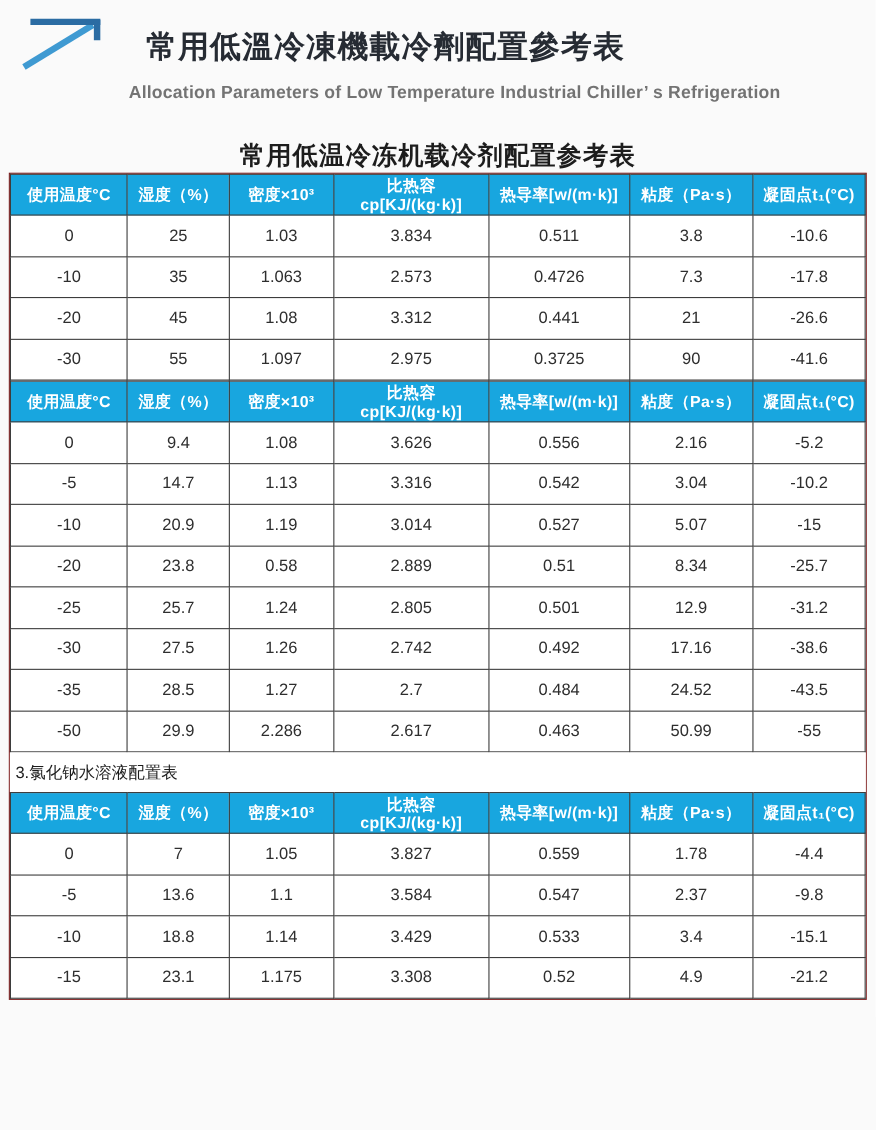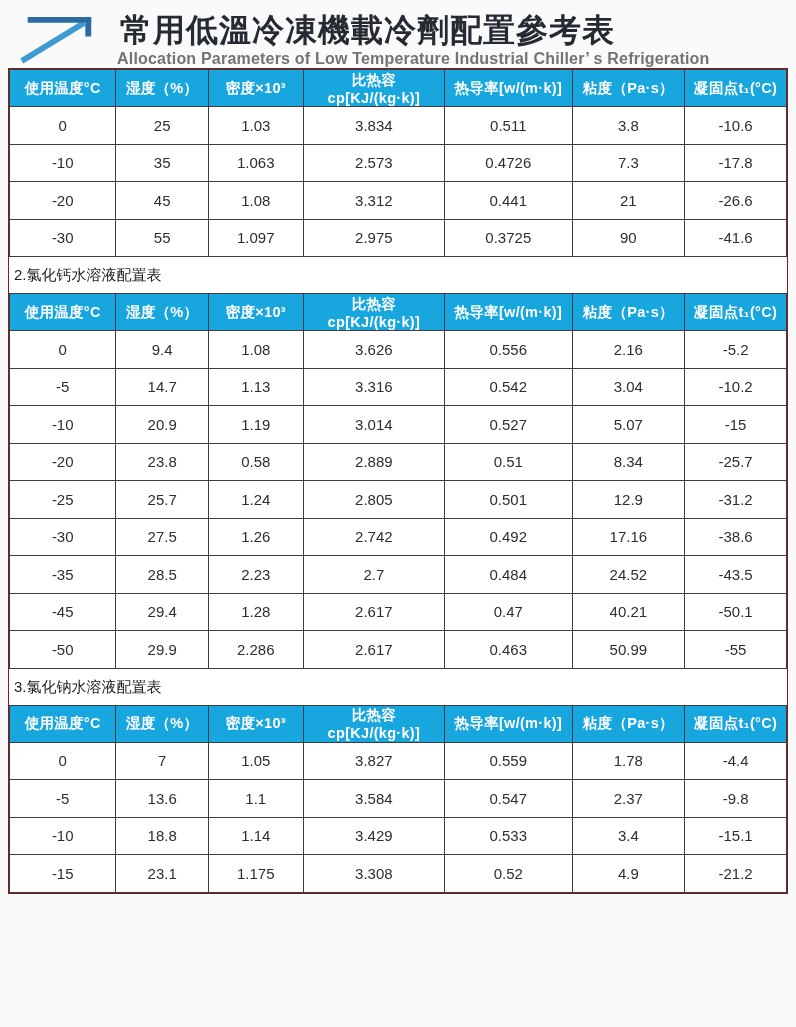--- a/index.html
+++ b/index.html
@@ -15,22 +15,22 @@
 
   
   .brand {
     display: flex;
     align-items: flex-start;
     padding: 10px 0 0 12px;
     gap: 16px;
   }
   .logo-wrap { width: 88px; height: 54px; flex: 0 0 auto; }
   .brand-text h1 {
-    margin: 4px;
-    font-size: 32px;
+    margin: 17px;
+    font-size: 28px;
     line-height: 32px;
     font-weight: bold;
     color: #262b33;
     letter-spacing: 1px;
   }
   .brand-text p {
     margin: 1px 0 0 1px;
     font-size: 16px;
     font-weight: 600;
     color: #737373;
@@ -108,20 +108,21 @@
         <line x1="16" y1="10" x2="81" y2="10" stroke="#2b6ca3" stroke-width="6"></line>
         <line x1="78" y1="8" x2="78" y2="27" stroke="#2b6ca3" stroke-width="6"></line>
       </svg>
     </span>
     <div class="brand-text">
       <h1>常用低溫冷凍機載冷劑配置參考表</h1>
       <p>Allocation Parameters of Low Temperature Industrial Chiller’ s Refrigeration</p>
     </div>
   </header>
 
+  <h2 class="main-title">常用低温冷冻机载冷剂配置参考表</h2>
 
 
   <div class="outer" id="table-block">
       <table class="data-table">
         <colgroup>
           <col style="width: 13.7%;">
           <col style="width: 11.9%;">
           <col style="width: 12.2%;">
           <col style="width: 18.2%;">
           <col style="width: 16.4%;">
@@ -171,21 +172,20 @@
             <td>-30</td>
             <td>55</td>
             <td>1.097</td>
             <td>2.975</td>
             <td>0.3725</td>
             <td>90</td>
             <td>-41.6</td>
           </tr>
         </tbody>
       </table>
-      <div class="section-title">2.氯化钙水溶液配置表</div>
       <table class="data-table">
         <colgroup>
           <col style="width: 13.7%;">
           <col style="width: 11.9%;">
           <col style="width: 12.2%;">
           <col style="width: 18.2%;">
           <col style="width: 16.4%;">
           <col style="width: 14.5%;">
           <col style="width: 13.1%;">
         </colgroup>
@@ -251,34 +251,25 @@
             <td>27.5</td>
             <td>1.26</td>
             <td>2.742</td>
             <td>0.492</td>
             <td>17.16</td>
             <td>-38.6</td>
           </tr>
           <tr>
             <td>-35</td>
             <td>28.5</td>
-            <td>2.23</td>
+            <td>1.27</td>
             <td>2.7</td>
             <td>0.484</td>
             <td>24.52</td>
             <td>-43.5</td>
-          </tr>
-          <tr>
-            <td>-45</td>
-            <td>29.4</td>
-            <td>1.28</td>
-            <td>2.617</td>
-            <td>0.47</td>
-            <td>40.21</td>
-            <td>-50.1</td>
           </tr>
           <tr>
             <td>-50</td>
             <td>29.9</td>
             <td>2.286</td>
             <td>2.617</td>
             <td>0.463</td>
             <td>50.99</td>
             <td>-55</td>
           </tr>

